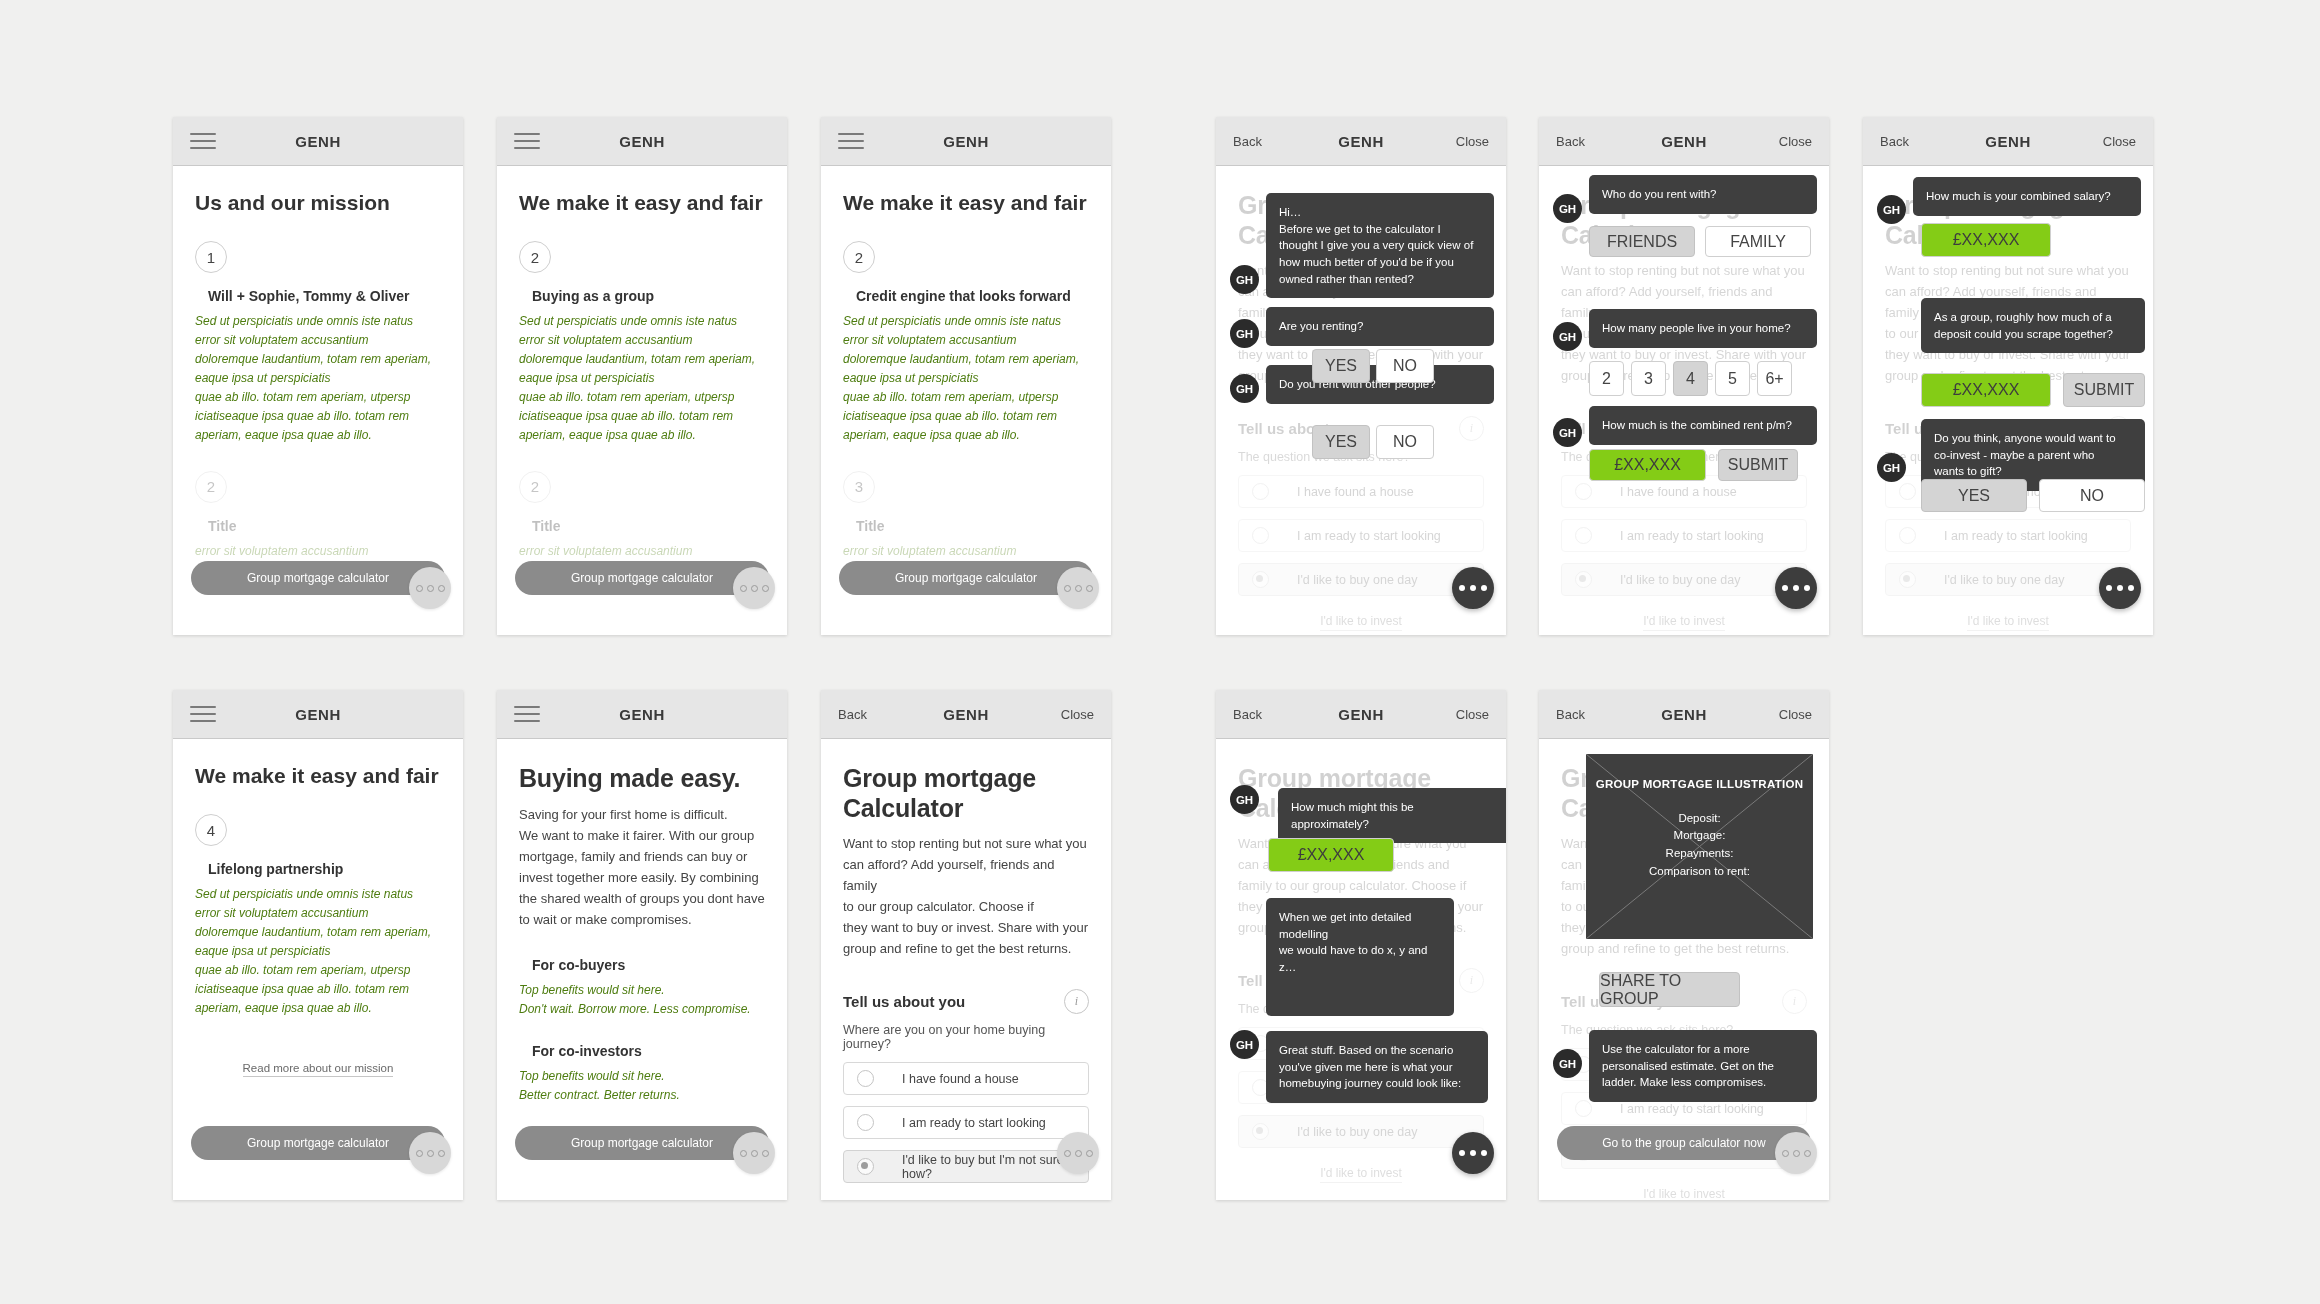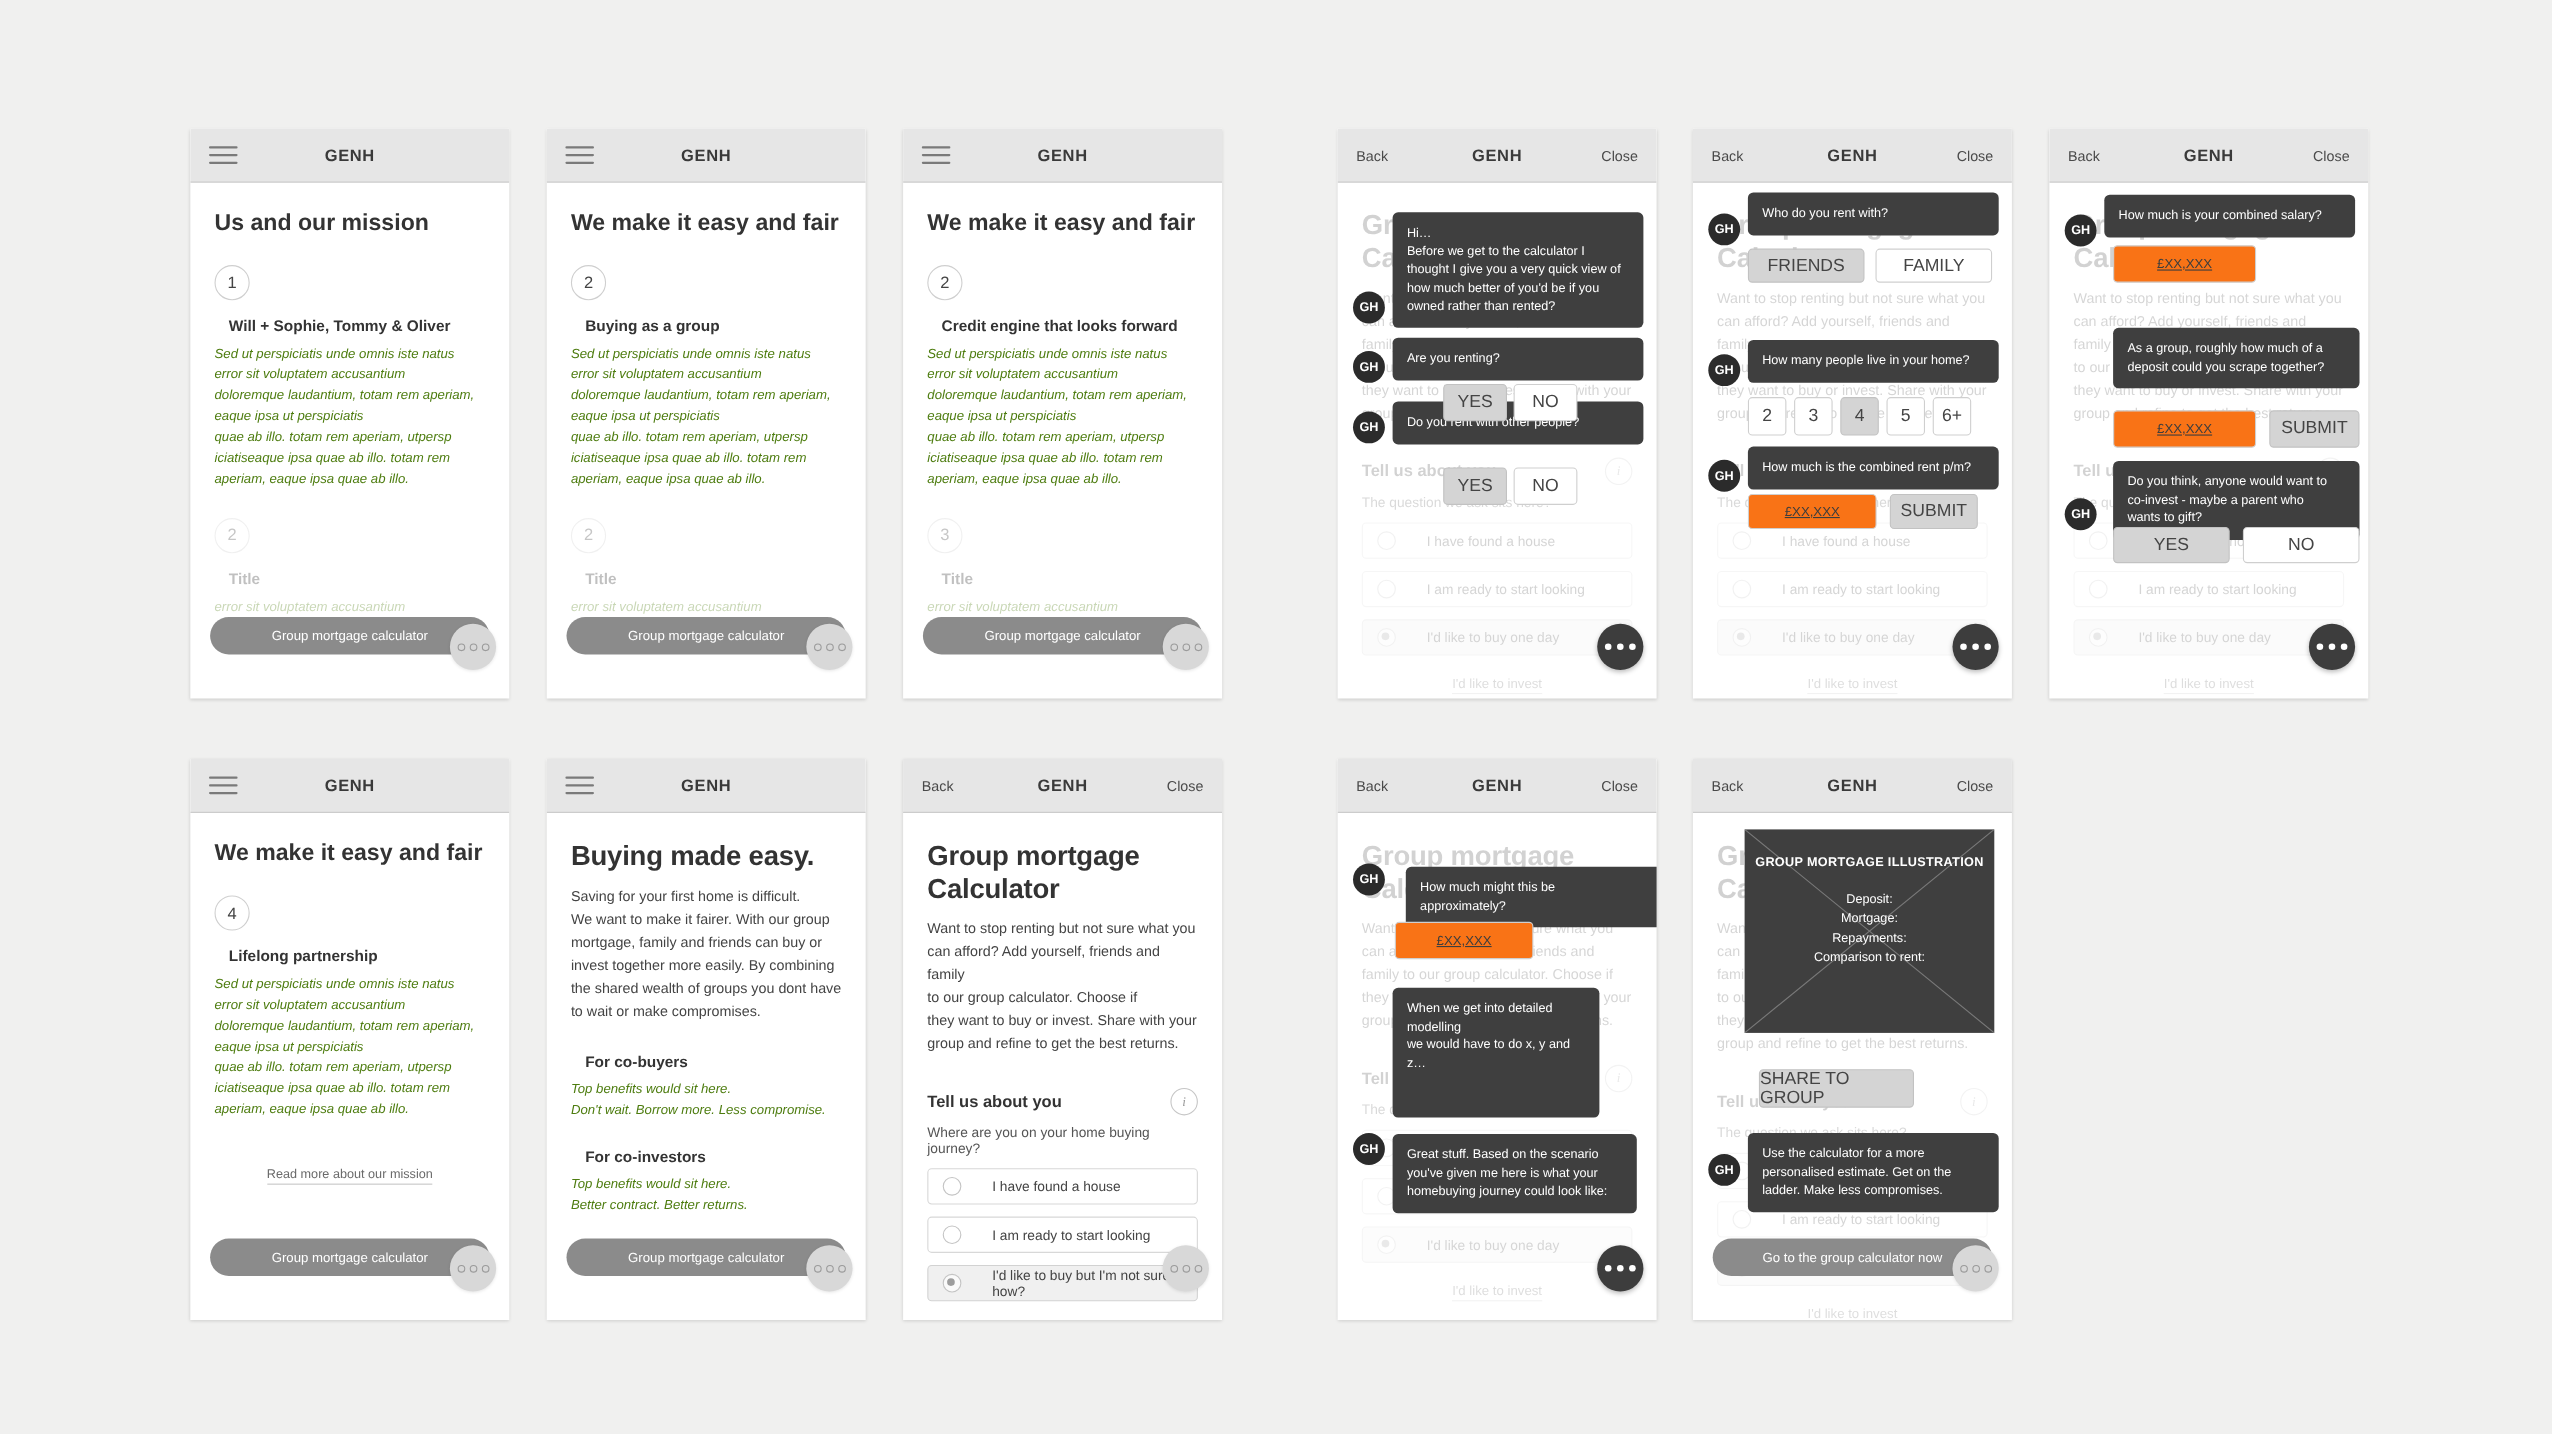--- a/index.html
+++ b/index.html
@@ -112,22 +112,22 @@
     position:absolute;background:#3f3f3f;color:#fff;border-radius:5px;
     font-size:11.5px;line-height:1.45;padding:11px 13px;box-sizing:border-box;z-index:21;
     white-space:pre-line;
   }
   .chip{
     position:absolute;border:1px solid #cfcfcf;border-radius:4px;background:#fff;
     display:flex;align-items:center;justify-content:center;font-size:16px;color:#444;z-index:23;
   }
   .chip.active{background:#d4d4d4;border-color:#c2c2c2;}
   .field{
-    position:absolute;border:1px solid #cfcfcf;border-radius:4px;background:#f97316;
-    display:flex;align-items:center;justify-content:center;font-size:12px;color:#3d3d3d;z-index:23;text-decoration:underline;
+    position:absolute;border:1px solid #cfcfcf;border-radius:4px;background:#84cc16;
+    display:flex;align-items:center;justify-content:center;font-size:16px;color:#3d3d3d;z-index:23;
   }
 
   .illus{
     position:absolute;background:#3f3f3f;color:#fff;z-index:21;
     display:flex;flex-direction:column;align-items:center;justify-content:flex-start;
     text-align:center;overflow:hidden;
   }
   .illus .x1,.illus .x2{position:absolute;left:0;top:0;width:100%;height:100%;}
   .illus-title{font-size:11.5px;font-weight:bold;line-height:1.45;margin-top:22px;position:relative;z-index:2;letter-spacing:.3px;}
   .illus-lines{font-size:11.5px;line-height:1.55;margin-top:17px;position:relative;z-index:2;white-space:pre-line;}

